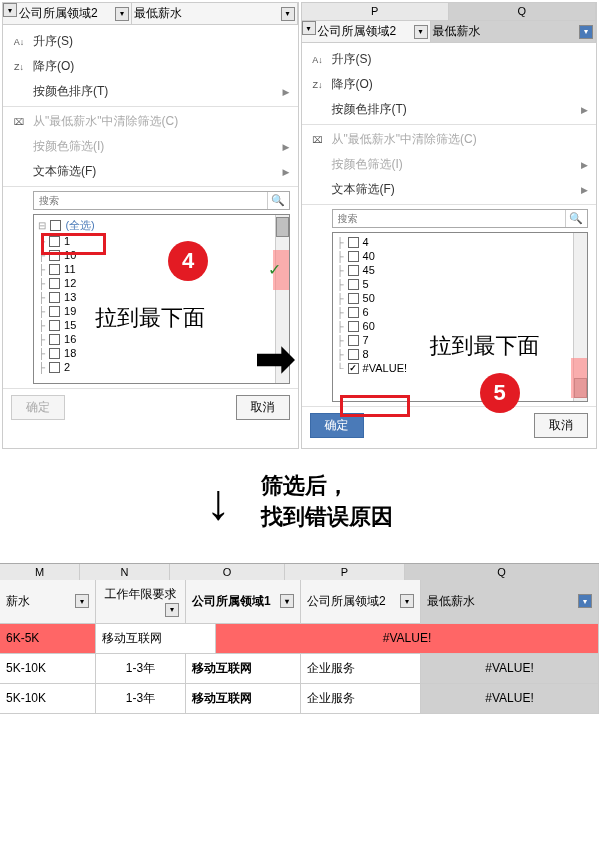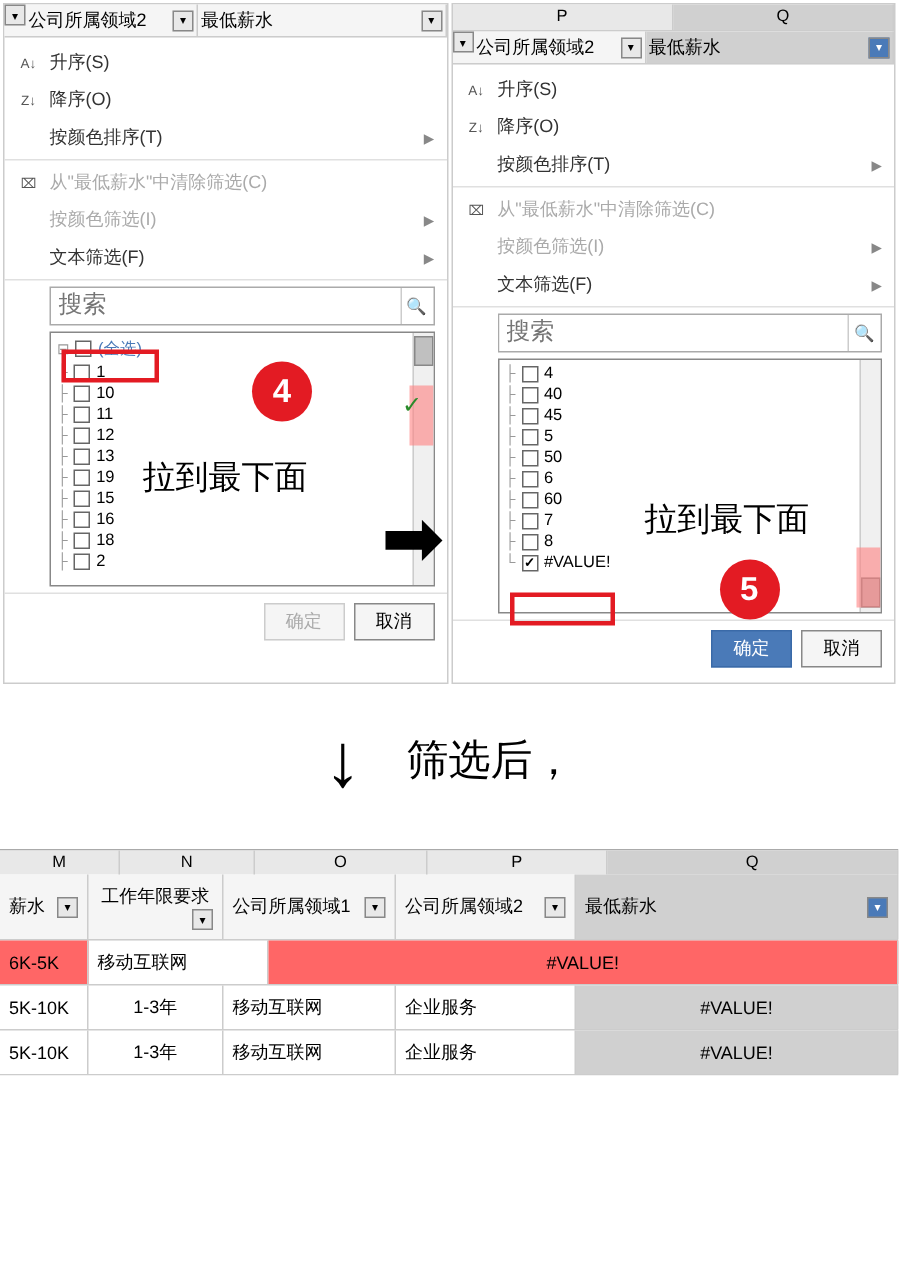--- a/index.html
+++ b/index.html
@@ -15,47 +15,47 @@
     .header-cell.selected { background: #d0d0d0; }
     .dropdown-btn { width: 14px; height: 14px; background: #e8e8e8; border: 1px solid #888; display: flex; align-items: center; justify-content: center; font-size: 8px; }
     .dropdown-btn.filtered { background: #4a7ab8; color: #fff; }
     .menu { padding: 4px 0; }
     .menu-item { display: flex; align-items: center; padding: 4px 8px; gap: 6px; color: #333; }
     .menu-item.disabled { color: #aaa; }
     .menu-icon { width: 16px; height: 14px; display: inline-flex; align-items: center; justify-content: center; font-size: 9px; color: #555; }
     .arrow-r { margin-left: auto; font-size: 9px; color: #888; }
     .divider { border-top: 1px solid #e0e0e0; margin: 2px 0; }
     .search-box { display: flex; margin: 4px 8px 4px 30px; border: 1px solid #aaa; }
-    .search-input { flex: 1; border: none; padding: 3px 5px; font-size: 16px; outline: none; color: #888; }
+    .search-input { flex: 1; border: none; padding: 3px 5px; font-size: 10px; outline: none; color: #888; }
     .search-mag { width: 22px; display: flex; align-items: center; justify-content: center; color: #4a7ab8; font-size: 11px; border-left: 1px solid #ccc; }
     .filter-list { margin: 0 8px 4px 30px; border: 1px solid #888; height: 170px; position: relative; overflow: hidden; background: #fff; }
     .filter-items { padding: 2px 4px; }
     .filter-item { display: flex; align-items: center; gap: 4px; padding: 1px 0; font-size: 11px; }
     .chk { width: 11px; height: 11px; border: 1px solid #666; display: inline-flex; align-items: center; justify-content: center; font-size: 9px; background: #fff; }
     .chk.checked::after { content: "✓"; font-weight: bold; }
     .tree-line { color: #999; font-size: 10px; }
     .scroll-track { position: absolute; right: 0; top: 0; bottom: 0; width: 14px; background: #f0f0f0; border-left: 1px solid #ccc; }
     .scroll-thumb { background: #c0c0c0; border: 1px solid #888; height: 20px; }
-    .btn-row { display: flex; justify-content: flex-end; gap: 6px; padding: 6px 8px; border-top: 1px solid #e0e0e0; }
+    .btn-row { display: flex; justify-content: space-between; gap: 6px; padding: 6px 8px; border-top: 1px solid #e0e0e0; }
     .btn { border: 1px solid #888; padding: 3px 14px; font-size: 12px; background: #f5f5f5; }
     .btn.disabled { color: #aaa; border-color: #ccc; }
     .btn.primary { background: #4a7ab8; color: #fff; border-color: #3a6aa8; }
     .red-box { position: absolute; border: 3px solid #e31b23; pointer-events: none; }
     .red-circle { position: absolute; width: 40px; height: 40px; border-radius: 50%; background: #e31b23; color: #fff; display: flex; align-items: center; justify-content: center; font-size: 22px; font-weight: bold; z-index: 10; }
     .annotation-text { position: absolute; font-size: 22px; color: #000; font-weight: 500; z-index: 10; white-space: nowrap; }
     .pink-hl { position: absolute; background: rgba(255, 128, 128, 0.6); z-index: 5; }
     .green-check { position: absolute; color: #2a8a2a; font-size: 16px; z-index: 10; }
-    .middle-text { font-size: 28px; line-height: 1.4; padding-left: 20px; }
+    .middle-text { font-size: 22px; line-height: 1.4; padding-left: 20px; font-weight: bold; }
     .middle-section { display: flex; align-items: center; justify-content: center; gap: 10px; padding: 20px 0 30px; }
     .table-section { border-top: 1px solid #aaa; }
     .tbl-row { display: flex; border-bottom: 1px solid #ccc; }
     .tbl-cell { padding: 6px 6px; border-right: 1px solid #ccc; font-size: 12px; display: flex; align-items: center; }
-    .tbl-cell.c1 { width: 59px; }
+    .tbl-cell.c1 { width: 96px; }
     .tbl-cell.c2 { width: 90px; flex-direction: column; }
-    .tbl-cell.c3 { width: 115px; }
+    .tbl-cell.c3 { width: 115px; font-weight: bold; }
     .tbl-cell.c4 { width: 120px; }
     .tbl-cell.c5 { flex: 1; justify-content: center; }
     .col-letters { display: flex; background: #e8e8e8; }
     .col-letter { text-align: center; font-size: 11px; border-right: 1px solid #ccc; padding: 2px 0; }
     .hl-red { background: #ff6666 !important; }
     .hl-sel { background: #d0d0d0; }
     .big-arrow-right { position: absolute; font-size: 48px; font-weight: bold; z-index: 11; }
   </style>
 </head>
 <body>
@@ -304,20 +304,21 @@
     <div class="annotation-text" style="top:328px; left:128px;">拉到最下面</div>
   </div>
 </div>
 
 <div class="big-arrow-right" style="top:330px; left:255px;">➡</div>
 
 <div class="middle-section">
   <div style="font-size:50px; font-weight:bold;">↓</div>
   <div class="middle-text">
     <div>筛选后，</div>
+    <div>找到错误原因</div>
   </div>
 </div>
 
 <div class="table-section">
   <div class="col-letters">
     <div class="col-letter" style="width:80px">M</div>
     <div class="col-letter" style="width:90px">N</div>
     <div class="col-letter" style="width:115px">O</div>
     <div class="col-letter" style="width:120px">P</div>
     <div class="col-letter hl-sel" style="flex:1">Q</div>

